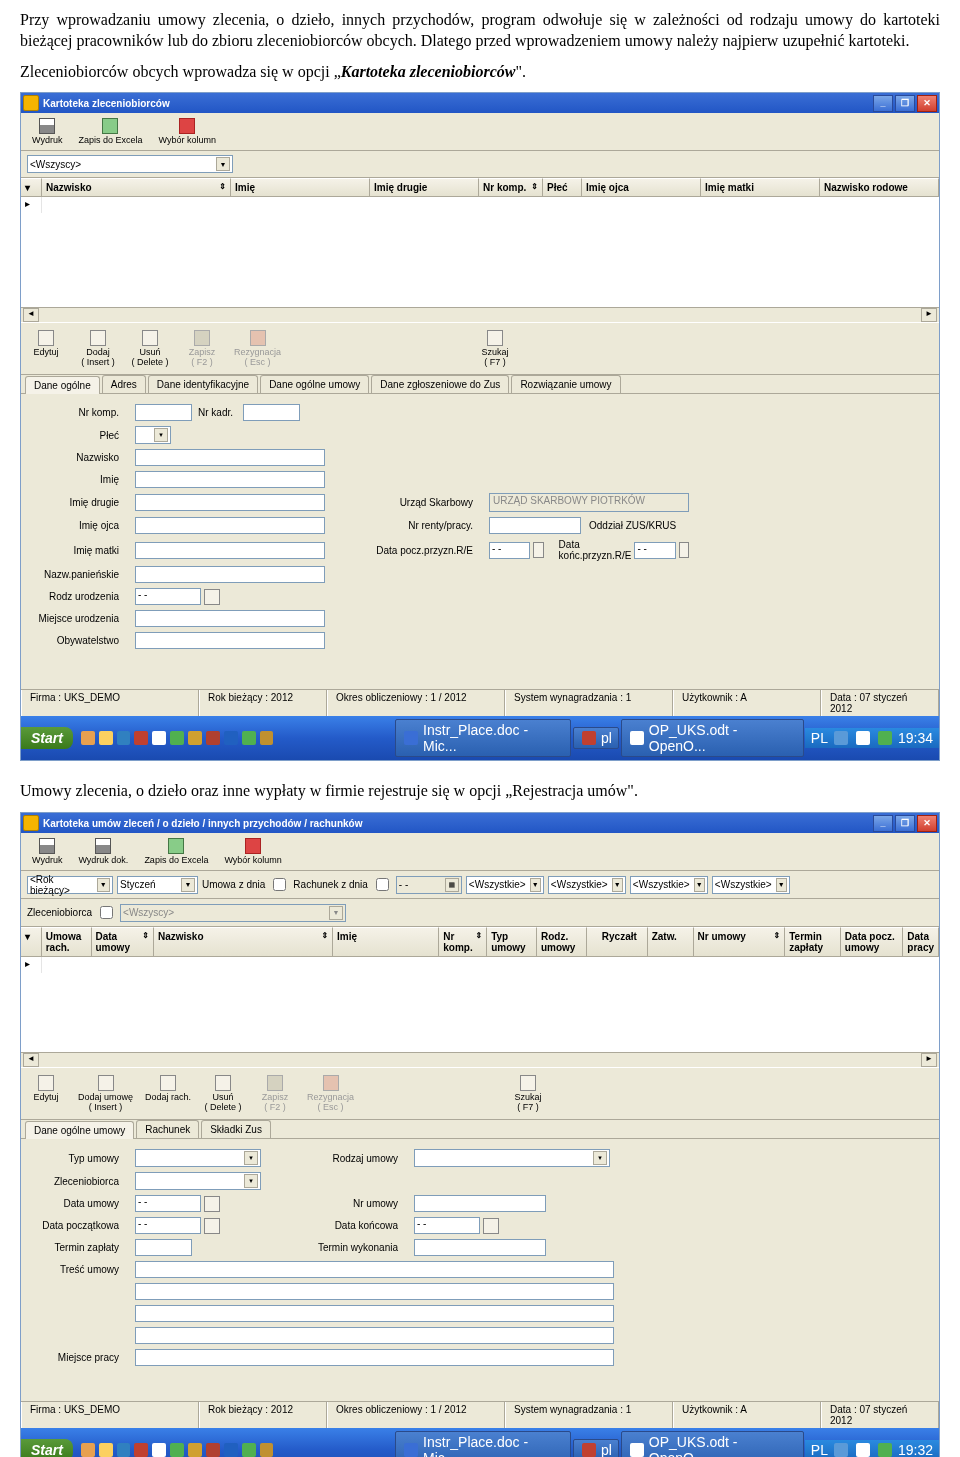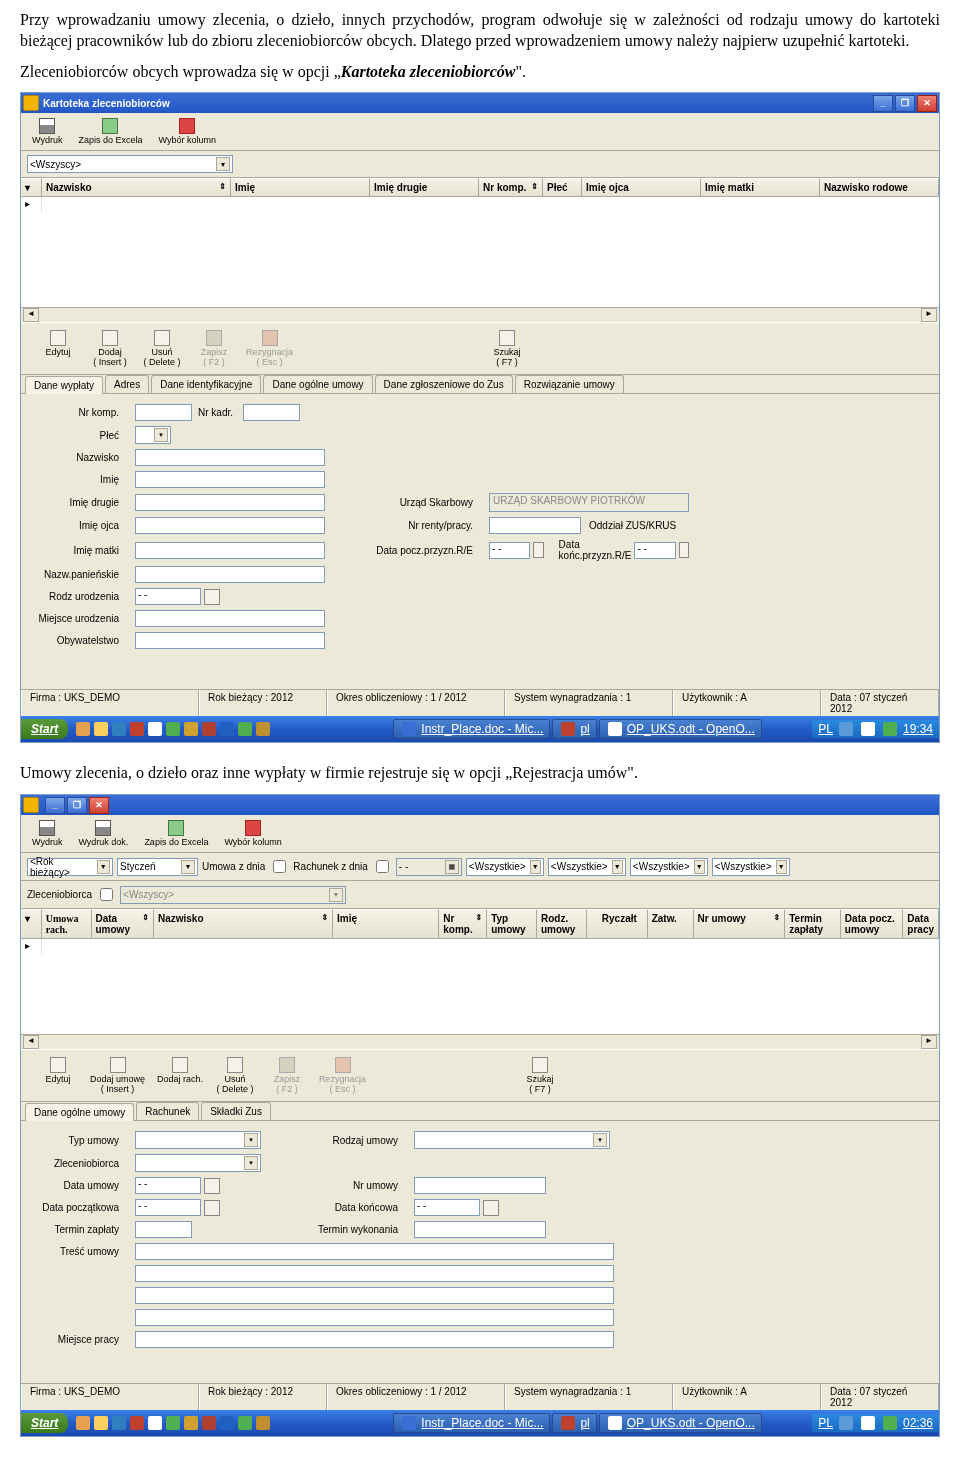--- a/index.html
+++ b/index.html
@@ -22,21 +22,21 @@
   .filterbar { padding: 4px 6px; border-bottom: 1px solid #aca899; display:flex; gap:4px; align-items:center; flex-wrap:wrap;}
   .combo { display:inline-flex; align-items:center; background:#fff; border:1px solid #7f9db9; height:16px; padding:0 2px; font-size:10px;}
   .combo .arrow { margin-left:4px; width:12px; height:12px; background:#ece9d8; border:1px solid #aca899; display:flex;align-items:center;justify-content:center;font-size:7px;}
   .gridheader { display:flex; background:#ece9d8; border-bottom:1px solid #aca899; font-size:10px;}
   .ghcell { padding:3px 4px; border-right:1px solid #aca899; border-top:1px solid #fff; background:linear-gradient(#f5f2e8,#e5e2d0); font-weight:bold; position:relative;}
   .gridbody { background:#fff; height:110px; position:relative;}
   .gridbody .row { display:flex; height:16px;}
   .gridbody .cell { border-right:1px solid #e5e5e5; padding:1px 4px;}
   .scroll-h { height:14px; background:#ece9d8; border-top:1px solid #aca899; display:flex; justify-content:space-between; align-items:center; padding:0 2px;}
   .scroll-h .sbtn { width:14px; height:12px; background:#ece9d8; border:1px solid #aca899; font-size:8px; text-align:center;}
-  .actionbar { display:flex; padding:4px 12px; border-top:1px solid #fff; border-bottom:1px solid #aca899; gap:2px;}
+  .actionbar { display:flex; padding:4px 0; border-top:1px solid #fff; border-bottom:1px solid #aca899; gap:2px;}
   .abtn { display:flex; flex-direction:column; align-items:center; padding:2px 4px; font-size:9px; min-width:40px; border:1px solid transparent;}
   .abtn .aicon { width:14px; height:14px; margin-bottom:1px;}
   .aicon.edit{background:#f5f2e8;border:1px solid #888;}
   .aicon.add{background:#f5f2e8;border:1px solid #888;position:relative;}
   .aicon.del{background:#f5f2e8;border:1px solid #888;}
   .aicon.save{background:#d5d2c0;border:1px solid #aaa;}
   .aicon.cancel{background:#e5c2b0;border:1px solid #aaa;}
   .aicon.search{background:#f5f2e8;border:1px solid #888;}
   .abtn.disabled { color:#999;}
   .tabstrip { display:flex; padding:0 4px; border-bottom:1px solid #aca899; background:#ece9d8;}
@@ -44,21 +44,21 @@
   .tab.active { background:#f5f2e8; font-weight:normal; position:relative; top:1px;}
   .formarea { background:#ece9d8; padding:10px 12px; display:grid; grid-template-columns:90px 190px 140px 200px; gap:5px 12px; align-items:center; font-size:10px;}
   .formarea .lbl { text-align:right; padding-right:4px;}
   .formarea .inp { background:#fff; border:1px solid #7f9db9; height:15px;}
   .formarea .inp.dis { background:#ece9d8;}
   .formarea .dateinp { display:flex; align-items:center; gap:3px;}
   .formarea .dateinp .d { background:#fff; border:1px solid #7f9db9; width:60px; height:15px; padding:0 2px;}
   .formarea .dateinp .cal { width:14px; height:14px; background:#f5f2e8; border:1px solid #888;}
   .statusbar { display:flex; background:#ece9d8; border-top:1px solid #aca899; font-size:10px;}
   .statusbar .scell { padding:2px 8px; border-right:1px solid #aca899; border-left:1px solid #fff;}
-  .taskbar { height:26px; background:linear-gradient(to bottom,#3a80e8,#245bc9 50%,#1a4ab0); display:flex; align-items:center; color:#fff; font-size:12px;text-decoration:underline;}
+  .taskbar { height:44px; background:linear-gradient(to bottom,#3a80e8,#245bc9 50%,#1a4ab0); display:flex; align-items:center; color:#fff; font-size:14px;}
   .startbtn { background:linear-gradient(to bottom,#5a9a3a,#3a7a1a); padding:3px 10px; font-style:italic; font-weight:bold; border-radius:0 8px 8px 0; margin-right:6px;}
   .taskbar .ico { width:14px; height:14px; margin:0 2px; border-radius:2px;}
   .taskitem { background:linear-gradient(to bottom,#4a80d0,#2a60b0); padding:2px 6px; margin:0 1px; border:1px solid #2a4a8a; border-radius:2px; display:flex; align-items:center; gap:3px;}
   .systray { margin-left:auto; background:linear-gradient(to bottom,#2a8ae0,#1a6ac0); padding:2px 6px; display:flex; align-items:center; gap:4px;}
   .sorticon { position:absolute; right:4px; top:3px; font-size:8px;}
   .spacer { flex:1;}
 </style>
 </head>
 <body>
 
@@ -142,21 +142,21 @@
         <span>( Esc )</span>
       </div>
     <div style="width:180px;"></div>
     <div class="abtn">
         <div class="aicon search"></div>
         <span>Szukaj</span>
         <span>( F7 )</span>
       </div>
   </div>
   <div class="tabstrip">
-    <div class="tab active">Dane wypłaty</div>
+    <div class="tab active">Dane ogólne</div>
     <div class="tab">Adres</div>
     <div class="tab">Dane identyfikacyjne</div>
     <div class="tab">Dane ogólne umowy</div>
     <div class="tab">Dane zgłoszeniowe do Zus</div>
     <div class="tab">Rozwiązanie umowy</div>
   </div>
   <div class="formarea">
     <div class="lbl">Nr komp.</div>
     <div style="display:flex;gap:6px;align-items:center;">
         <div class="inp" style="width:55px;"></div>
@@ -266,20 +266,21 @@
   </div>
 </div>
 
 <p class="para">
   <span>Umowy zlecenia, o dzieło oraz inne wypłaty w firmie rejestruje się w opcji „</span><span>Rejestracja umów</span><span>".</span>
 </p>
 
 <div class="screenshot">
   <div class="titlebar">
     <div class="icon"></div>
+    <div class="title">Kartoteka umów zleceń / o dzieło / innych przychodów / rachunków</div>
     <div class="winbtn min">_</div>
     <div class="winbtn max">❐</div>
     <div class="winbtn close">✕</div>
   </div>
   <div class="toolbar">
     <div class="tbtn">
         <div class="ticon print"></div>
         <span>Wydruk</span>
       </div>
     <div class="tbtn">
@@ -340,21 +341,21 @@
     <span>Zleceniobiorca</span>
     <input type="checkbox" style="">
     <div class="combo dis" style="width:220px;background:#ece9d8;color:#888;">
         <span>&lt;Wszyscy&gt;</span>
         <span class="spacer"></span>
         <span class="arrow">▼</span>
       </div>
   </div>
   <div class="gridheader">
     <div class="ghcell" style="width:12px;">▾</div>
-    <div class="ghcell" style="width:42px;font-family:Liberation Serif, serif;">Umowa rach.</div>
+    <div class="ghcell" style="width:42px;">Umowa rach.</div>
     <div class="ghcell" style="width:55px;"><span>Data umowy</span><span class="sorticon">⇕</span></div>
     <div class="ghcell" style="width:175px;"><span>Nazwisko</span><span class="sorticon">⇕</span></div>
     <div class="ghcell" style="width:100px;">Imię</div>
     <div class="ghcell" style="width:40px;"><span>Nr komp.</span><span class="sorticon">⇕</span></div>
     <div class="ghcell" style="width:42px;">Typ umowy</div>
     <div class="ghcell" style="width:42px;">Rodz. umowy</div>
     <div class="ghcell" style="width:42px;padding-left:15px;">Ryczałt</div>
     <div class="ghcell" style="width:38px;">Zatw.</div>
     <div class="ghcell" style="width:85px;"><span>Nr umowy</span><span class="sorticon">⇕</span></div>
     <div class="ghcell" style="width:48px;">Termin zapłaty</div>
@@ -494,16 +495,16 @@
       </div>
     <div class="taskitem">
         <div class="ico" style="background:#fff;"></div>
         <span>OP_UKS.odt - OpenO...</span>
       </div>
     <div class="systray">
       <span>PL</span>
       <div class="ico" style="background:#5a9ad8;"></div>
       <div class="ico" style="background:#fff;"></div>
       <div class="ico" style="background:#50b050;"></div>
-      <span>02:36</span>
+      <span>19:32</span>
     </div>
   </div>
 </div>
 
 </body></html>

